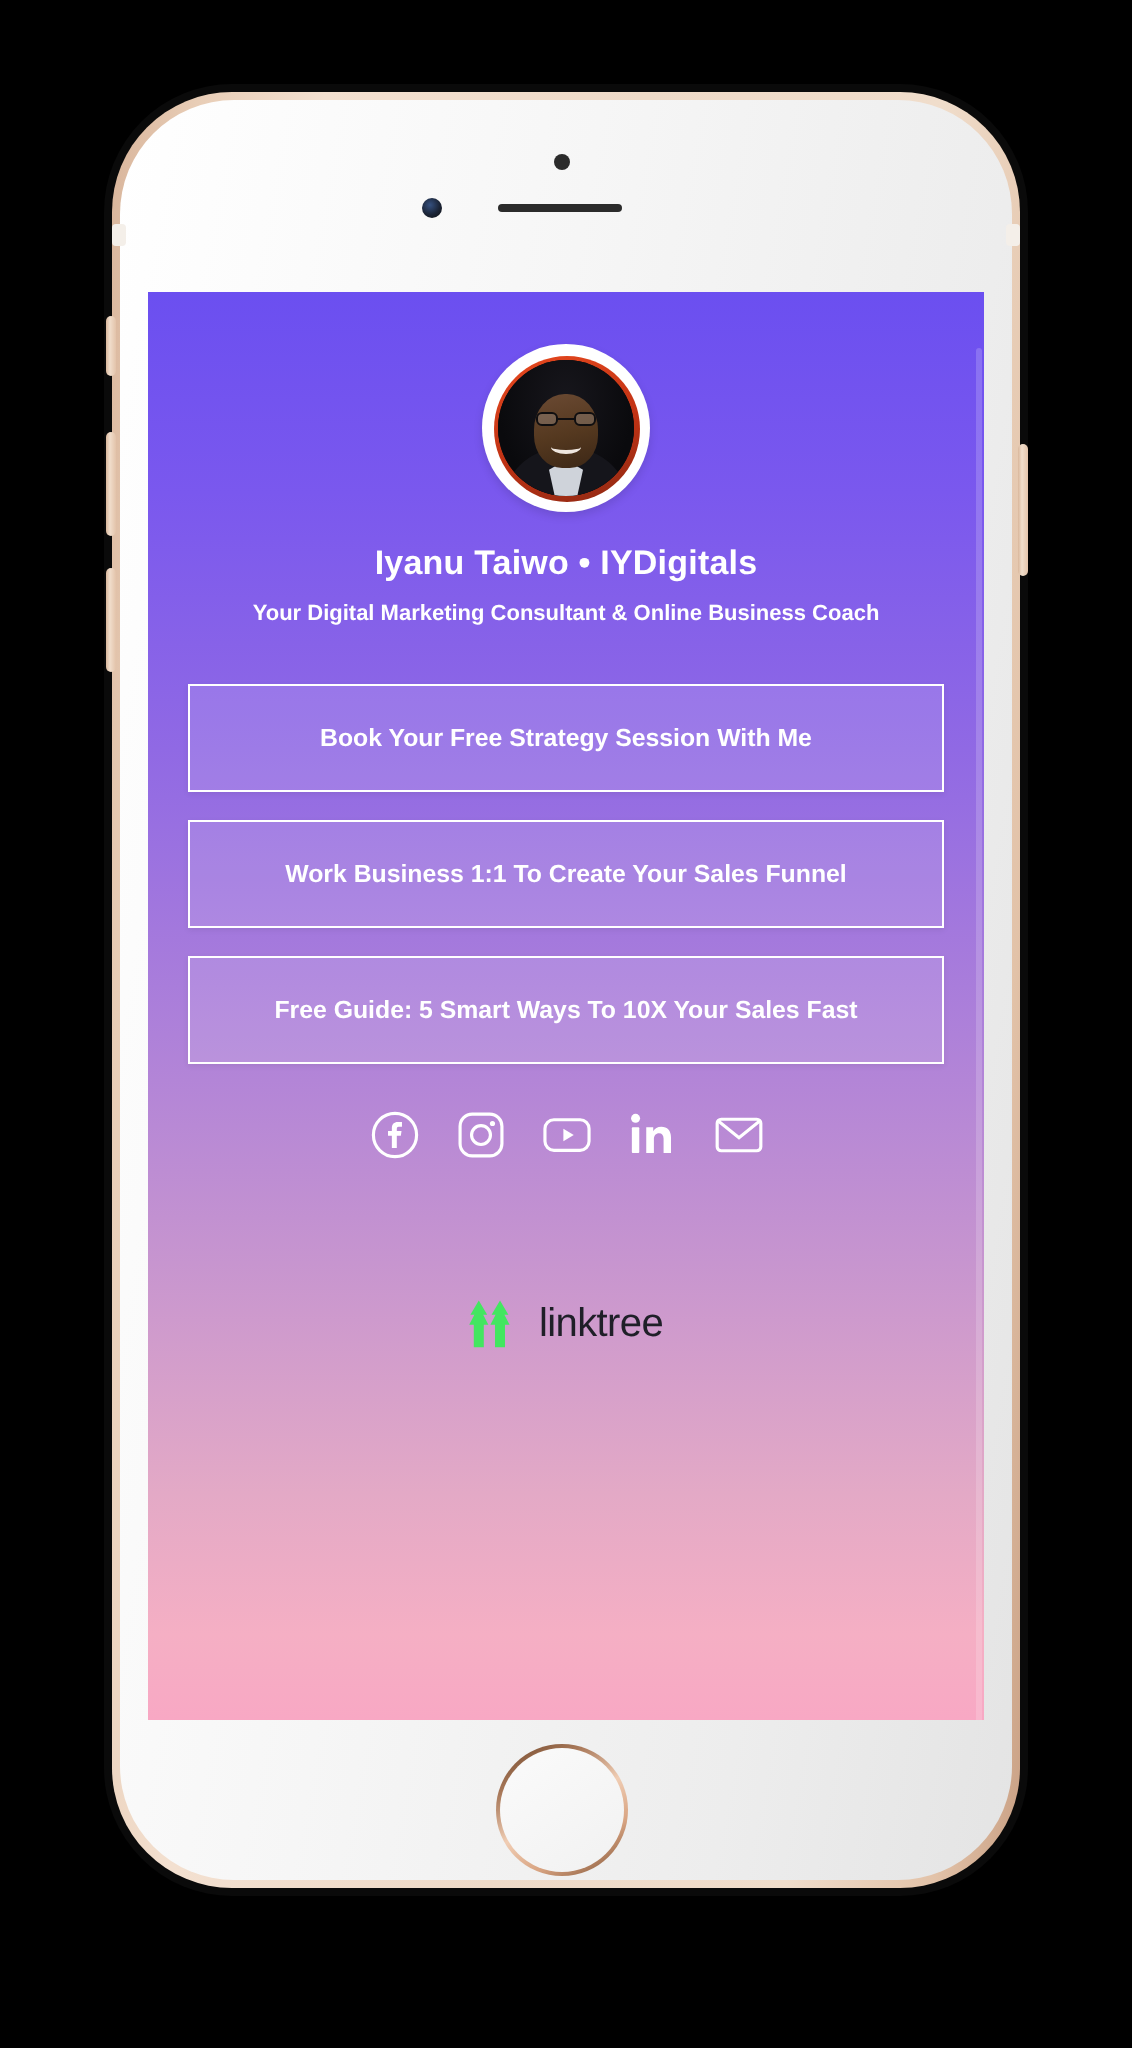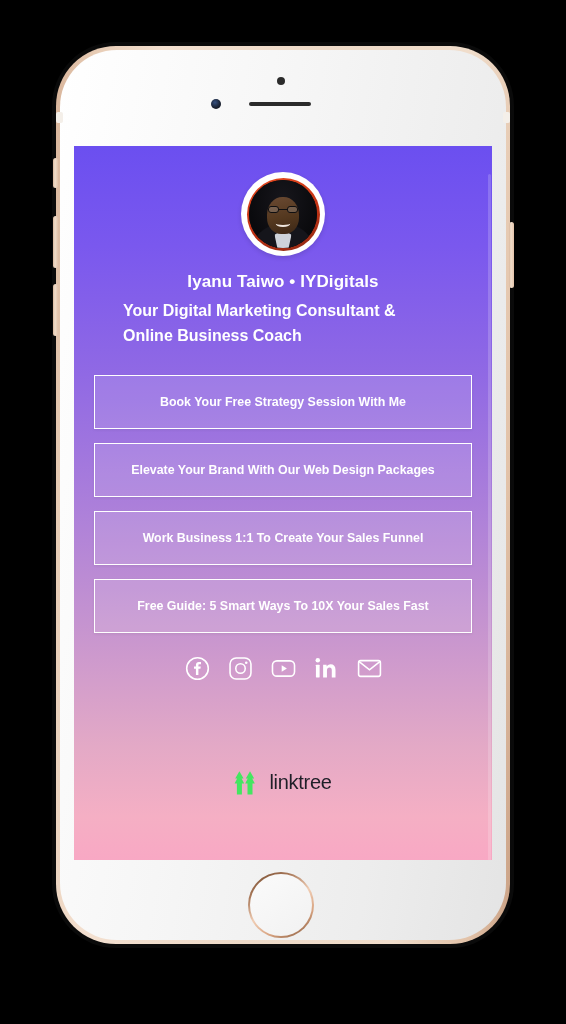--- a/index.html
+++ b/index.html
@@ -218,22 +218,23 @@
     margin-top: 16px;
     text-align: center;
     color: #ffffff;
     font-size: 17px;
     font-weight: bold;
     letter-spacing: 0.1px;
   }
   .profile-bio {
     margin: 7px auto 0;
     max-width: 320px;
+    text-align: center;
     color: #ffffff;
-    font-size: 16px;
+    font-size: 11px;
     font-weight: bold;
     line-height: 1.55;
   }
 
   
   .links { margin-top: 26px; }
   .link-btn {
     display: flex;
     align-items: center;
     justify-content: center;
@@ -264,21 +265,21 @@
     cursor: pointer;
   }
   .social-icon svg { width: 27px; height: 27px; display: block; }
 
   
   .footer-logo {
     display: flex;
     align-items: center;
     justify-content: center;
     gap: 13px;
-    margin-top: 88px;
+    margin-top: 68px;
     cursor: pointer;
   }
   .lt-word {
     color: #1f1f28;
     font-size: 20px;
     letter-spacing: -0.3px;
   }
 </style>
 </head>
 <body>
@@ -324,21 +325,20 @@
           </div>
         </div>
       </div>
 
       <div class="profile-name">Iyanu Taiwo • IYDigitals</div>
 
       <div class="profile-bio">Your Digital Marketing Consultant &amp; Online Business Coach</div>
 
       <div class="links">
         <div class="link-btn">Book Your Free Strategy Session With Me</div>
-        <div class="link-btn">Elevate Your Brand With Our Web Design Packages</div>
         <div class="link-btn">Work Business 1:1 To Create Your Sales Funnel</div>
         <div class="link-btn">Free Guide: 5 Smart Ways To 10X Your Sales Fast</div>
       </div>
 
       <div class="socials">
 
         <div class="social-icon">
           <svg viewBox="0 0 24 24" fill="none" stroke="#ffffff" stroke-width="1.4">
             <circle cx="12" cy="12" r="9.6"></circle>
             <path d="M13.6 8.3h1.5V6.2h-1.9c-1.6 0-2.6 1-2.6 2.7v1.3H8.9v2.1h1.7v5.5h2.2v-5.5h1.8l.3-2.1h-2.1V9.3c0-.7.3-1 .8-1z" fill="#ffffff" stroke="none"></path>

